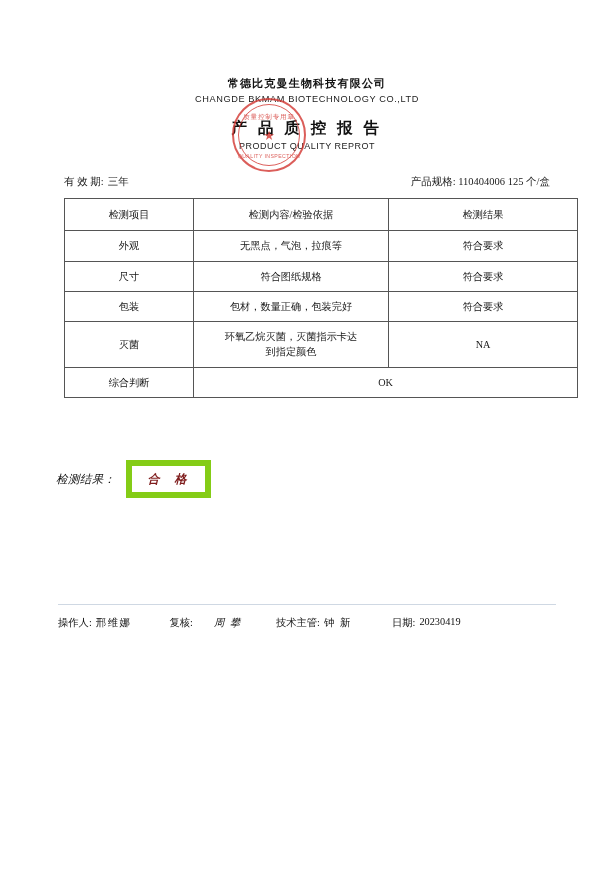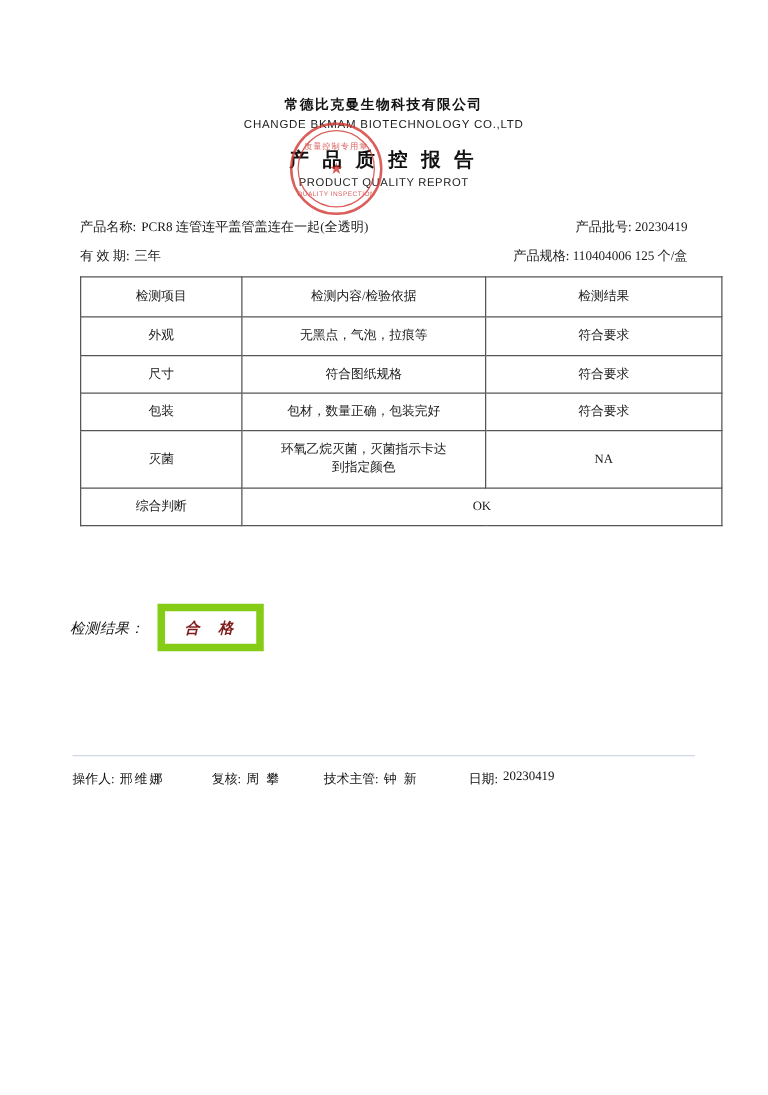--- a/index.html
+++ b/index.html
@@ -222,29 +222,20 @@
 
     <div class="seal">
       <div class="ring"></div>
       <div class="top-text">质量控制专用章</div>
       <div class="star">★</div>
       <div class="bottom-text">QUALITY INSPECTION</div>
     </div>
   </div>
 
   <div class="info-block">
-    <div class="info-row">
-      <span class="lbl">产品名称:</span>
-      <span class="val">PCR8 连管连平盖管盖连在一起(全透明)</span>
-      <span class="spacer"></span>
-      <span class="info-right">
-        <span>产品批号:</span>
-        <span>20230419</span>
-      </span>
-    </div>
     <div class="info-row second">
       <span class="lbl">有 效 期:</span>
       <span class="val">三年</span>
       <span class="spacer"></span>
       <span class="info-right">
         <span>产品规格:</span>
         <span>110404006  125 个/盒</span>
       </span>
     </div>
   </div>
@@ -290,21 +281,21 @@
     <span class="result-label">检测结果：</span>
     <span class="result-box">合 格</span>
   </div>
 
   <div class="footer-sep"></div>
   <div class="footer">
     <span class="f-item">操作人:</span>
     <span class="f-item sig-name" style="margin-left:4px;">邢维娜</span>
     <span class="f-gap-1"></span>
     <span class="f-item">复核:</span>
-    <span class="f-item sig-name" style="margin-left:4px;">周 攀</span>
+    <span class="f-item sig-name" style="margin-left:21px;font-style:italic;">周 攀</span>
     <span class="f-gap-2"></span>
     <span class="f-item">技术主管:</span>
     <span class="f-item sig-name" style="margin-left:4px;">钟 新</span>
     <span class="f-gap-3"></span>
     <span class="f-item">日期:</span>
     <span class="f-item" style="margin-left:4px;">20230419</span>
   </div>
 
 </div>
 

